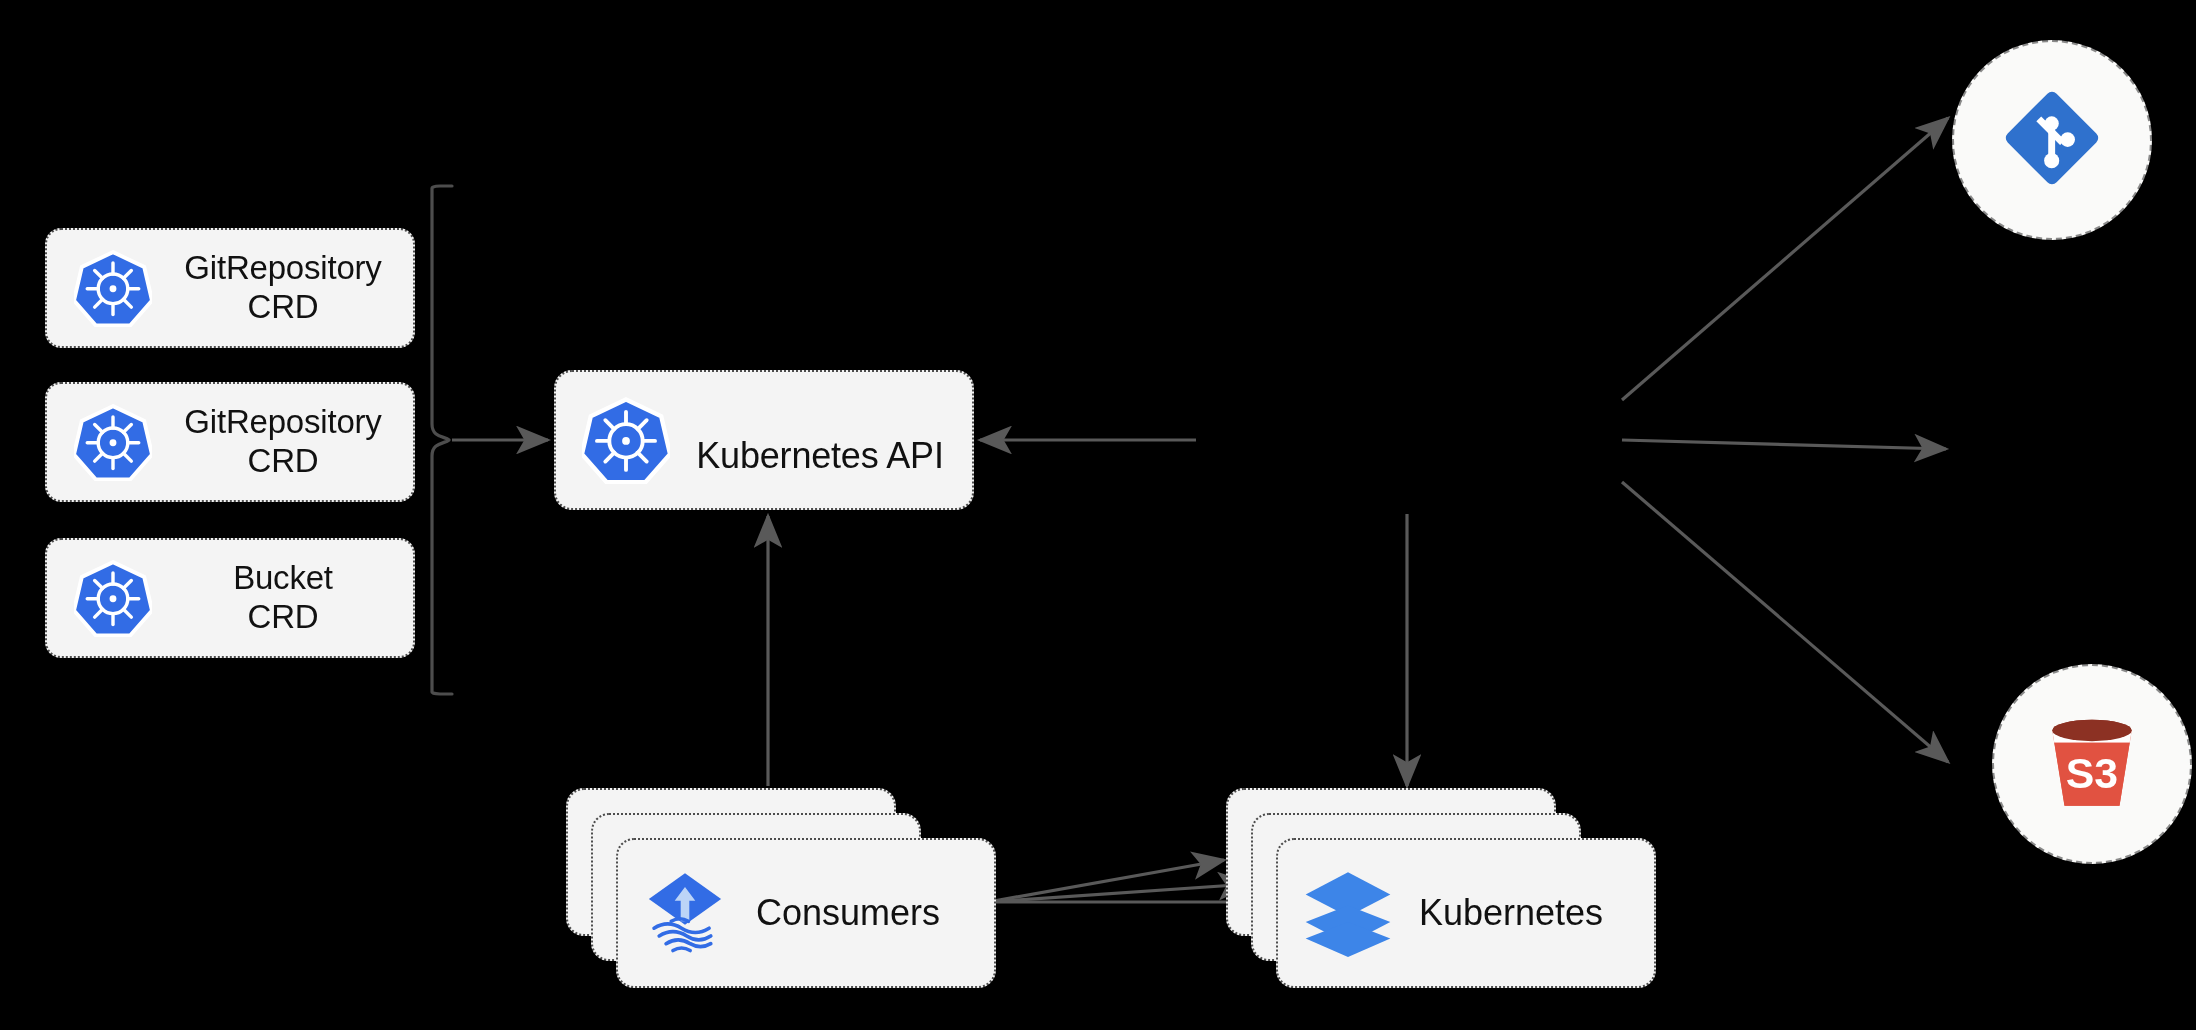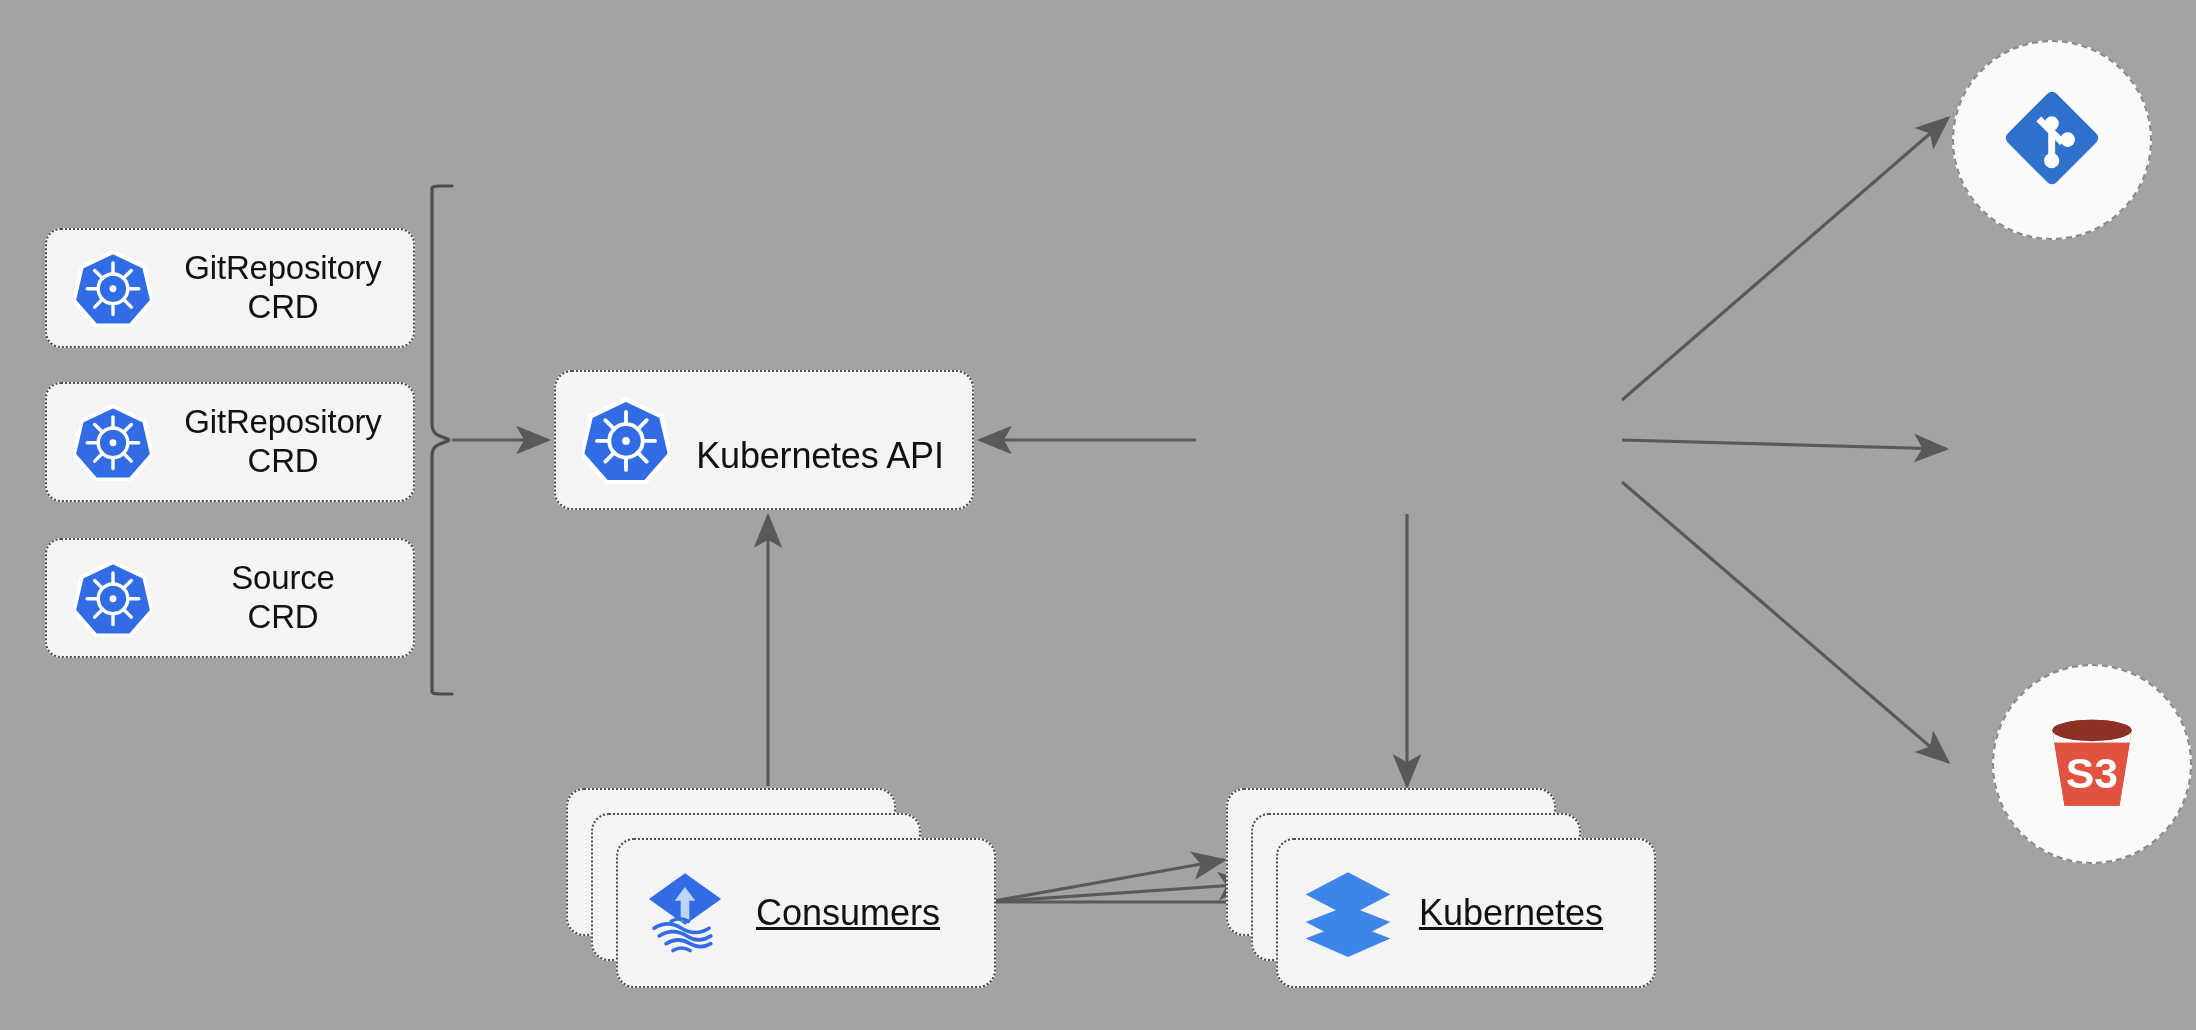--- a/index.html
+++ b/index.html
@@ -9,21 +9,21 @@
     background: #ffffff;
   }
   body {
     font-family: "Liberation Sans", sans-serif;
     -webkit-font-smoothing: antialiased;
   }
   #canvas {
     position: relative;
     width: 2196px;
     height: 1030px;
-    background: #a3a3a3;
+    background: #000000;
     overflow: hidden;
   }
 
   
   .node {
     position: absolute;
     box-sizing: border-box;
     background: #f4f4f4;
     border: 2px dotted #4d4d4d;
     border-radius: 18px;
@@ -94,21 +94,21 @@
     background: #f4f4f4;
     border: 2px dotted #4d4d4d;
     border-radius: 18px;
     display: flex;
     align-items: center;
     z-index: 3;
   }
   .stack .card-front .ico { flex: 0 0 auto; margin-left: 24px; }
   .stack .card-front .label {
     flex: 1; text-align: center; font-size: 36px;
-    color: #111111; padding-right: 26px; text-decoration: underline;
+    color: #111111; padding-right: 26px;
   }
 
   #consumers { left: 566px; top: 788px; width: 430px; height: 200px; }
   #artifacts { left: 1226px; top: 788px; width: 430px; height: 200px; }
 
   
   .circle {
     position: absolute;
     box-sizing: border-box;
     width: 200px; height: 200px;
@@ -232,21 +232,21 @@
             <path d="M50 70 L50 84"></path>
           <path d="M31 51 L17 51"></path>
             <path d="M69 51 L83 51"></path>
           <path d="M36.6 37.6 L26.5 27.5"></path>
             <path d="M63.4 64.4 L73.5 74.5"></path>
           <path d="M63.4 37.6 L73.5 27.5"></path>
             <path d="M36.6 64.4 L26.5 74.5"></path>
         </g>
       </svg>
     </span>
-    <span class="label">Source
+    <span class="label">Bucket
 CRD</span>
   </div>
 
   <div class="node" id="kube-api">
     <span class="ico">
       <svg width="88" height="88" viewBox="0 0 100 100">
         <path d="M50 4 L90 23 L100 66 L72 98 L28 98 L0 66 L10 23 Z" fill="#326ce5" stroke="#ffffff" stroke-width="5"></path>
         <g fill="none" stroke="#ffffff" stroke-width="4.4" stroke-linecap="round">
           <circle cx="50" cy="51" r="19"></circle>
           <circle cx="50" cy="51" r="4.4" fill="#ffffff" stroke="none"></circle>

